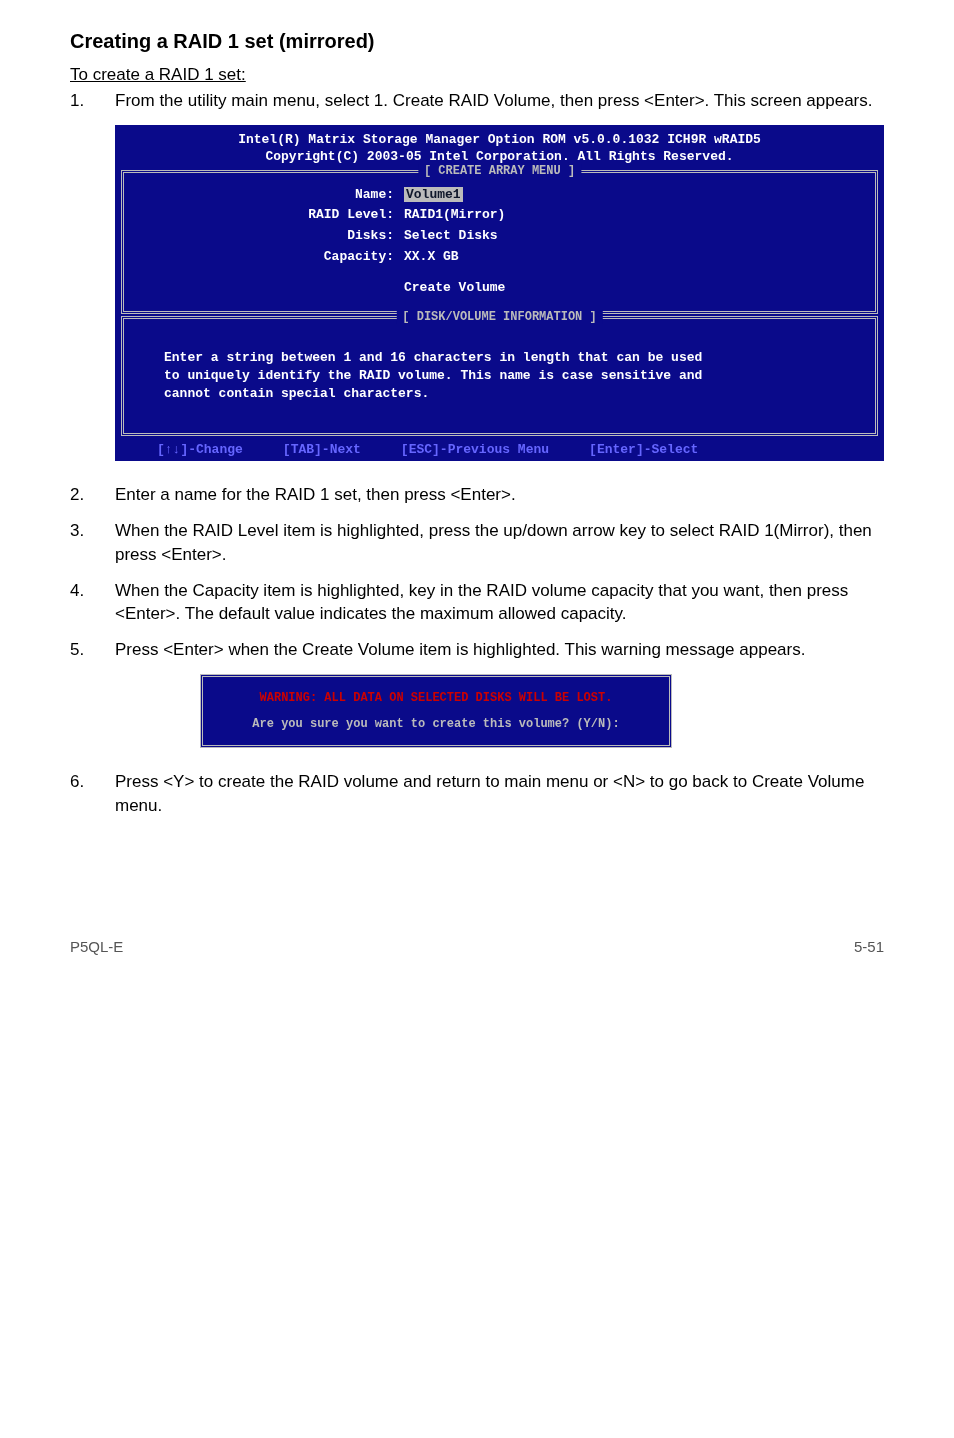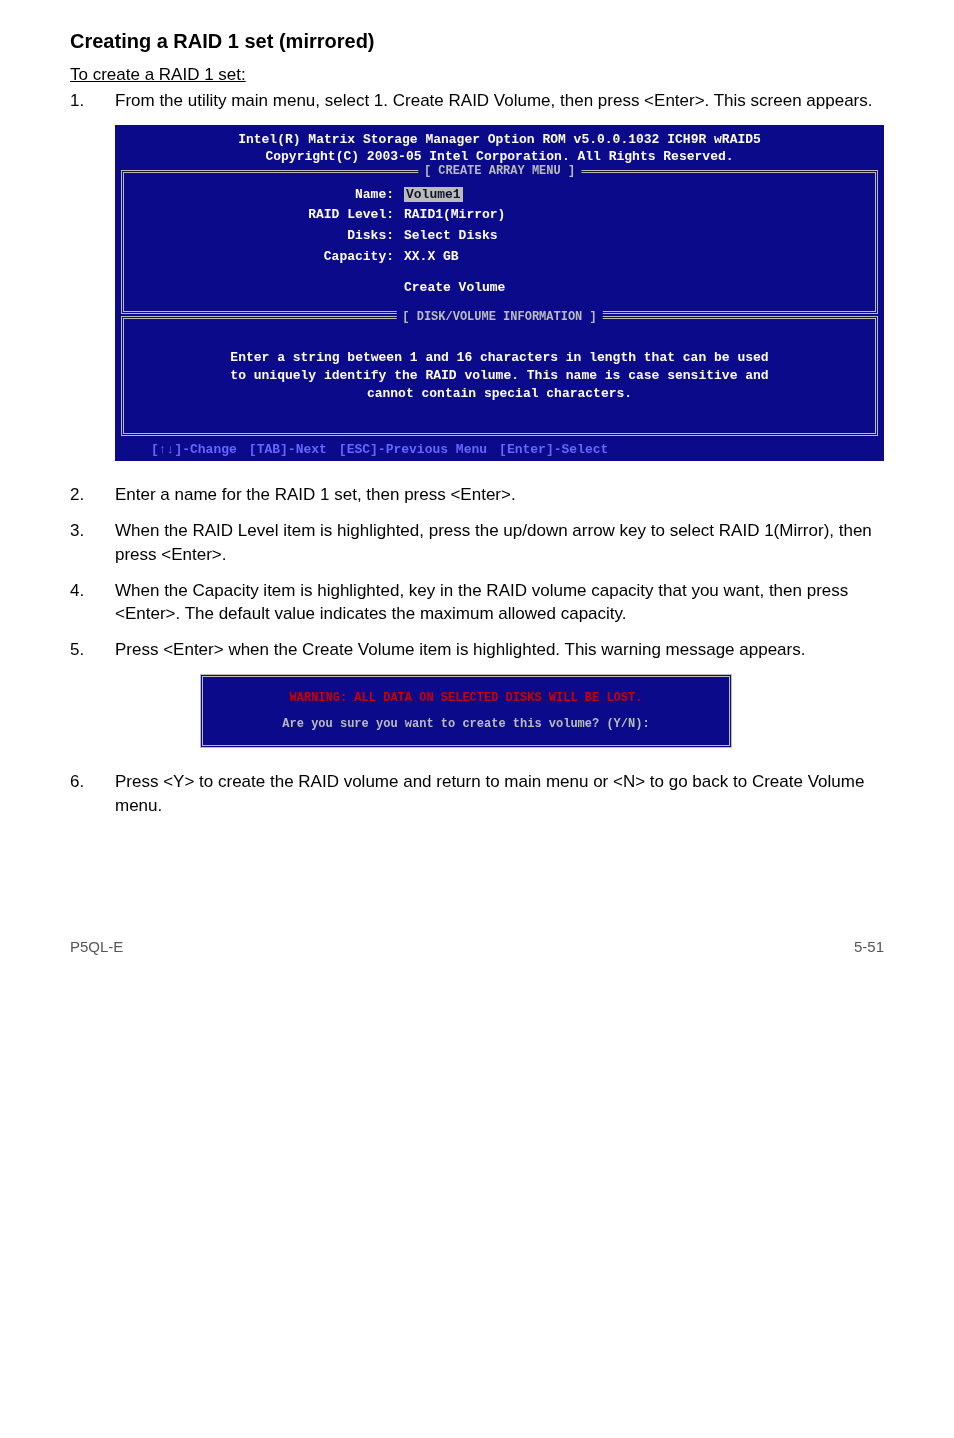--- a/index.html
+++ b/index.html
@@ -13,25 +13,25 @@
     .bios-outer { margin-left: 45px; margin-top: 8px; margin-bottom: 22px; border-radius: 19px; }
     .bios { background: #0a0a8a; color: #fff; font-family: "Courier New", monospace; font-size: 13px; font-weight: bold; padding: 0; }
     .bios-header { text-align: center; padding: 6px 0 2px; line-height: 1.35; }
     .section-box { border: 3px double #bbb; margin: 2px 6px; padding: 4px 0; position: relative; }
     .section-label { position: absolute; top: -9px; left: 50%; transform: translateX(-50%); background: #0a0a8a; color: #bbb; padding: 0 6px; font-size: 12px; }
     .form-area { padding: 8px 0 8px 0; line-height: 1.6; }
     .form-row { display: flex; }
     .form-lbl { width: 280px; text-align: right; padding-right: 10px; }
     .form-val { flex: 1; text-align: left; }
     .highlight-val { background: #bbb; color: #0f172a; padding: 0 2px; text-align: center; }
-    .center-txt { text-align: center; padding: 6px 40px; line-height: 1.4; }
-    .bottom-bar { display: flex; padding: 4px 6px; gap: 12px; }
+    .center-txt { text-align: left; padding: 6px 40px; line-height: 1.4; }
+    .bottom-bar { display: flex; padding: 4px 12px; gap: 40px; }
     .bb-item { color: #66f; }
     .bb-item-first { margin-left: 30px; }
-    .warn-box-outer { margin-left: 130px; margin-top: 8px; margin-bottom: 22px; width: 532px; }
+    .warn-box-outer { margin-left: 130px; margin-top: 8px; margin-bottom: 22px; width: 472px; }
     .warn-box { background: #0a0a8a; border: 3px double #bbb; padding: 14px 14px; text-align: center; font-family: "Courier New", monospace; font-size: 12px; font-weight: bold; }
     .warn-line { color: #c00; margin-bottom: 12px; }
     .warn-prompt { color: #bbb; }
     .footer { display: flex; justify-content: space-between; font-size: 15px; color: #555; margin-top: 120px; }
   </style>
 </head>
 <body>
 
 <h3>Creating a RAID 1 set (mirrored)</h3>
 <p class="intro">To create a RAID 1 set:</p>

